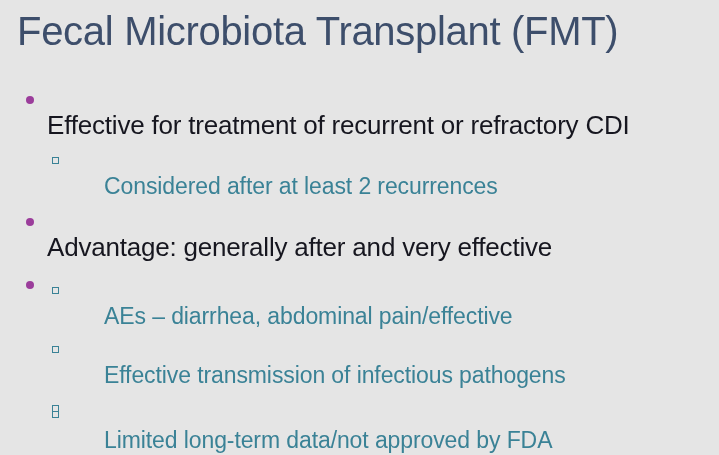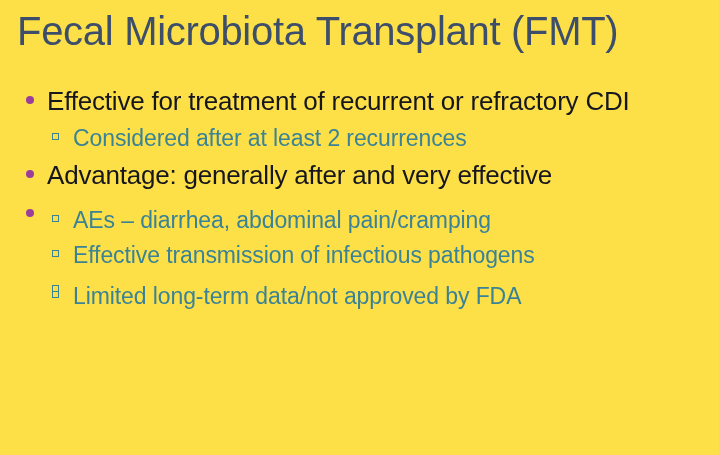--- a/index.html
+++ b/index.html
@@ -11,21 +11,21 @@
     height: 455px;
     background: #ffffff;
     font-family: "Liberation Sans", "DejaVu Sans", sans-serif;
     overflow: hidden;
   }
 
   .slide {
     position: relative;
     width: 719px;
     height: 455px;
-    background: #fde047;
+    background: #e5e5e5;
     box-sizing: border-box;
   }
 
   
   .slide-title {
     position: absolute;
     left: 17px;
     top: 6px;
     width: 690px;
     font-size: 40px;
@@ -68,21 +68,21 @@
     left: 26px;
     top: 14px;
     width: 8px;
     height: 8px;
     border-radius: 50%;
     background: #9b3d9b;
   }
 
   
   .lvl2 {
-    padding-left: 73px;
+    padding-left: 104px;
     padding-top: 3px;
     padding-bottom: 3px;
     font-size: 23px;
     line-height: 29px;
     color: #3a8296;
     letter-spacing: -0.1px;
   }
   .lvl2 .marker {
     position: absolute;
     left: 52px;
@@ -93,20 +93,21 @@
     background: transparent;
     box-sizing: border-box;
   }
 
   .lvl2-wrap {
     max-width: 470px;
   }
 
   .bullet-text {
     display: block;
+    margin-top: 24px;
   }
 </style>
 </head>
 <body>
 
 <div class="slide">
 
   <div class="slide-title">Fecal Microbiota Transplant (FMT)</div>
 
   <ul class="body-list">
@@ -125,21 +126,21 @@
       <span class="marker"></span>
       <span class="bullet-text">Advantage: generally after and very effective</span>
     </li>
 
     <li class="bullet-row lvl1">
       <span class="marker"></span>
     </li>
 
     <li class="bullet-row lvl2">
       <span class="marker"></span>
-      <span class="bullet-text">AEs – diarrhea, abdominal pain/cramping</span>
+      <span class="bullet-text">AEs – diarrhea, abdominal pain/effective</span>
     </li>
 
     <li class="bullet-row lvl2">
       <span class="marker"></span>
       <span class="bullet-text">Effective transmission of infectious pathogens</span>
     </li>
 
     <li class="bullet-row lvl2">
       <span class="marker"></span>
     </li>

